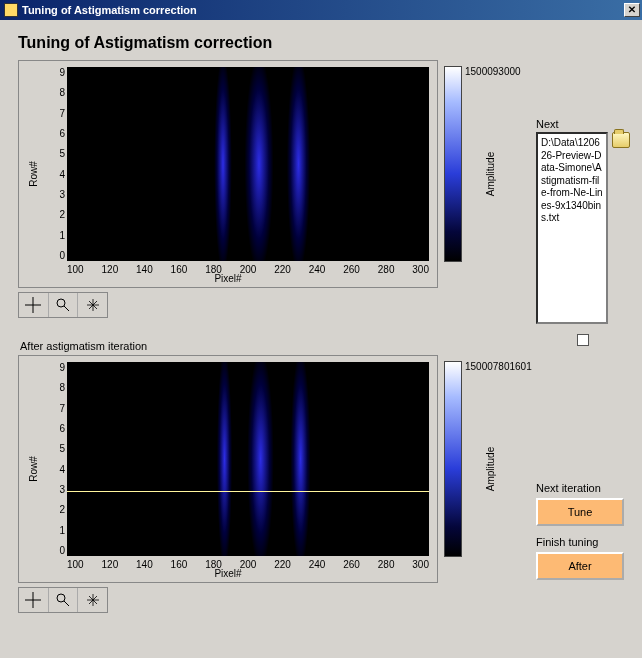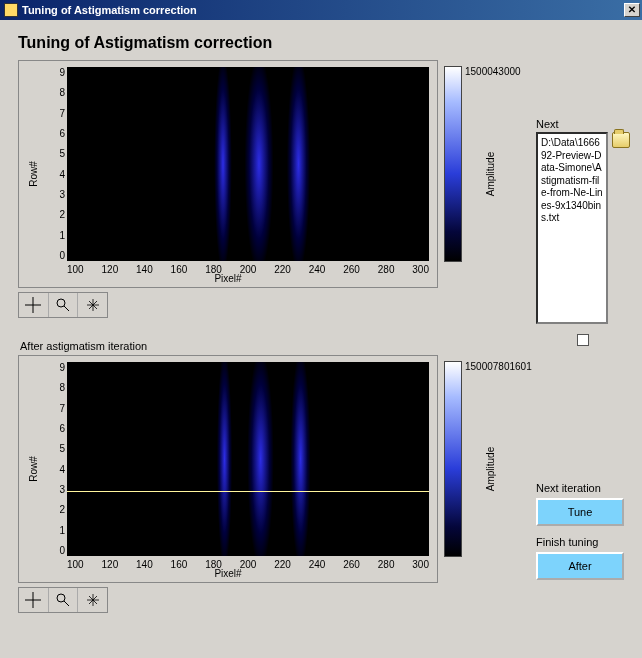--- a/index.html
+++ b/index.html
@@ -178,21 +178,21 @@
     border-radius: 2px 2px 0 0;
   }
   .opt-icon {
     width: 12px; height: 12px;
     border: 1px solid #555;
     background: #fff;
     margin: 10px auto 0;
   }
   .btn-3d {
     width: 88px; height: 28px;
-    background: #7dd3fc;
+    background: #fdba74;
     border: 2px outset #fff;
     cursor: pointer;
     font-size: 11px;
     margin-top: 2px;
   }
   .hspacer { height: 18px; }
 </style>
 </head>
 <body>
 
@@ -239,21 +239,21 @@
             <span>260</span>
             <span>280</span>
             <span>300</span>
           </div>
           <div class="xlabel">Pixel#</div>
         </div>
         <div class="colorbar">
           <div class="cb-grad"></div>
           <div class="cb-ticks">
             <span>15000</span>
-            <span>4300</span>
+            <span>9300</span>
             <span>0</span>
           </div>
           <div class="cb-label">Amplitude</div>
         </div>
       </div>
       <div class="toolbar">
         <div class="tool-btn">
             <svg viewBox="0 0 16 16">
               <path d="M8 0v16M0 8h16" stroke="#000" stroke-width="1"></path>
             </svg>
@@ -336,21 +336,21 @@
             <svg viewBox="0 0 16 16">
               <path d="M8 2v12M2 8h12M4 4l8 8M12 4l-8 8" stroke="#000" stroke-width="0.8" fill="none"></path>
             </svg>
           </div>
       </div>
     </div>
 
     <div class="right-col">
       <div class="field-label">Next</div>
       <div class="path-area">
-        <div class="path-box">D:\Data\166692-Preview-Data-Simone\Astigmatism-file-from-Ne-Lines-9x1340bins.txt</div>
+        <div class="path-box">D:\Data\120626-Preview-Data-Simone\Astigmatism-file-from-Ne-Lines-9x1340bins.txt</div>
         <div class="folder-icon"></div>
       </div>
       <div class="opt-icon"></div>
 
       <div style="height:130px"></div>
 
       <div class="field-label">Next iteration</div>
       <button class="btn-3d">Tune</button>
 
       <div class="field-label" style="margin-top:10px">Finish tuning</div>

